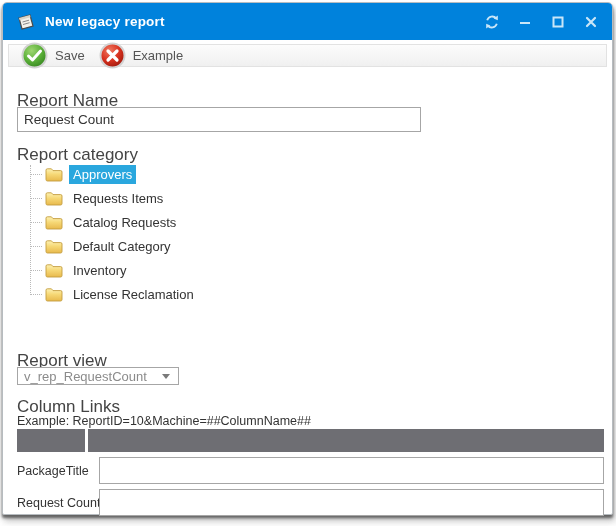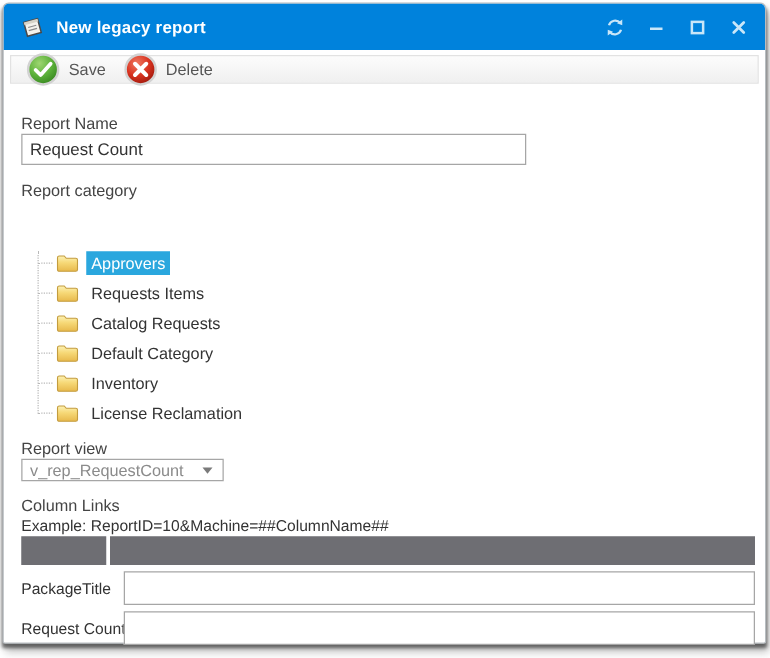--- a/index.html
+++ b/index.html
@@ -16,26 +16,26 @@
   .win-controls { margin-left:auto; display:flex; align-items:center; gap:17px; }
   .win-btn { width:16px; height:16px; display:flex; align-items:center; justify-content:center;
     cursor:pointer; }
   
   .toolbar { position:absolute; left:5px; right:5px; top:41px; height:23px;
     background:linear-gradient(#fcfcfc,#f0f0f0); border:1px solid #e2e2e2;
     display:flex; align-items:center; gap:14px; padding:0 12px; }
   .tool-btn { display:flex; align-items:center; gap:7px; cursor:pointer; }
   .tool-btn .label { font-size:13px; color:#555; }
   
-  .lbl { position:absolute; left:14px; font-size:13px; color:#444; }
+  .lbl { position:absolute; left:14px; font-size:17px; color:#444; }
   .text-input { position:absolute; border:1px solid #a6a6a6; background:#fff;
     font-size:13.5px; color:#333; padding:0 6px; font-family:"Liberation Sans",sans-serif; outline:none; }
   #report-name-input { left:14px; top:104px; width:404px; height:25px; }
   
-  .tree { position:absolute; left:14px; top:159px; width:300px;margin-top:36px; }
+  .tree { position:absolute; left:14px; top:159px; width:300px; }
   .tree::before { content:""; position:absolute; left:13px; top:3px; height:130px;
     border-left:1px dotted #b9b9b9; }
   .tree-item { height:24px; display:flex; align-items:center; padding-left:13px;
     cursor:pointer; position:relative; }
   .h-line { width:12px; border-top:1px dotted #b9b9b9; margin-right:3px; flex:0 0 auto; }
   .folder { width:18px; height:15px; margin-right:6px; flex:0 0 auto; }
   .tree-label { font-size:13px; color:#333; padding:2px 4px; white-space:nowrap; }
   .tree-item.selected .tree-label { background:#2aa7de; color:#fff; }
   
   .dropdown { position:absolute; left:14px; top:364px; width:162px; height:18px;
@@ -121,21 +121,21 @@
         <circle cx="13.5" cy="13.5" r="12" fill="url(#gradGreen)" stroke="#d2d2d2" stroke-width="2"></circle>
         <path d="M7.5 14 L11.5 18 L19.5 9" fill="none" stroke="#fff" stroke-width="3" stroke-linecap="round" stroke-linejoin="round"></path>
       </svg>
       <span class="label">Save</span>
     </div>
     <div class="tool-btn">
       <svg width="27" height="27" viewBox="0 0 27 27">
         <circle cx="13.5" cy="13.5" r="12" fill="url(#gradRed)" stroke="#d2d2d2" stroke-width="2"></circle>
         <path d="M9 9 L18 18 M18 9 L9 18" stroke="#fff" stroke-width="3.2" stroke-linecap="round"></path>
       </svg>
-      <span class="label">Delete</span>
+      <span class="label">Example</span>
     </div>
   </div>
 
   <div class="lbl" style="top:88px">Report Name</div>
   <input id="report-name-input" class="text-input" type="text" value="Request Count" style="">
 
   <div class="lbl" style="top:142px">Report category</div>
   <div class="tree">
     <div class="tree-item selected">
       <span class="h-line"></span>

